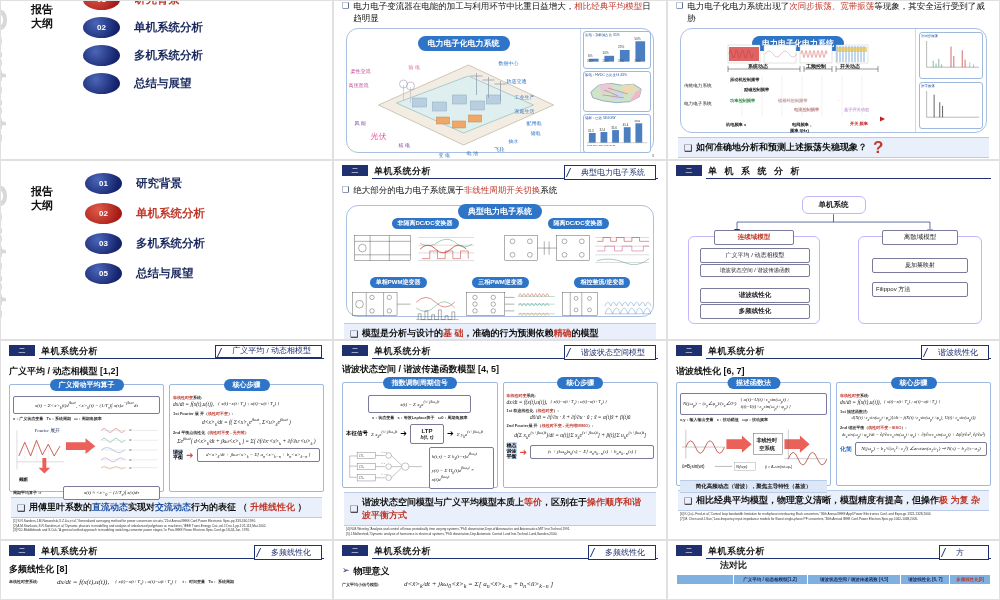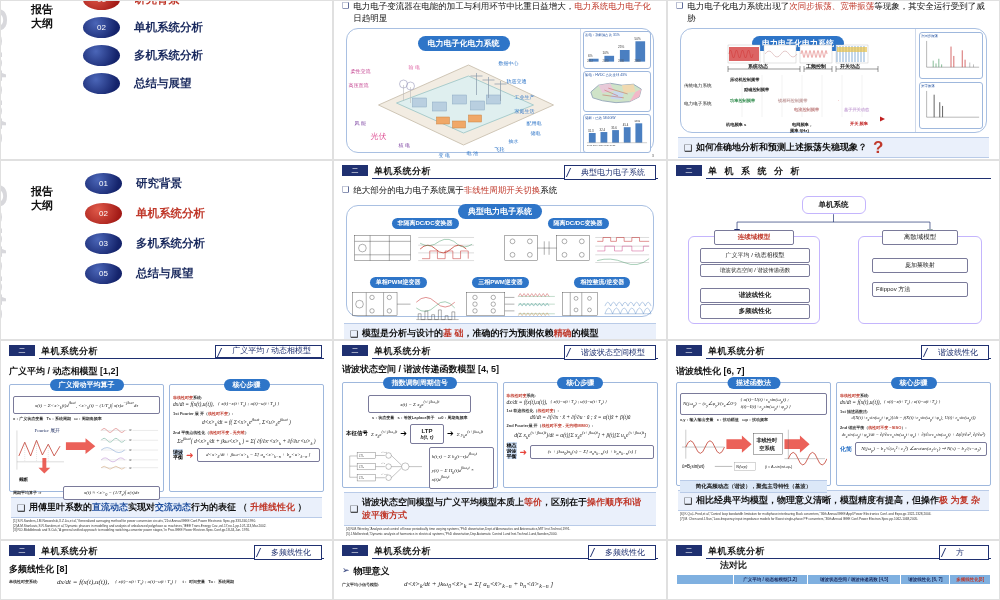--- a/index.html
+++ b/index.html
@@ -43,21 +43,21 @@
   .panel { border:1px solid #9fb8dd; border-radius:3px; background:#fff; }
 
   
   .contents-word { position:absolute; left:14px; top:6px; font-size:34px; font-weight:bold;
      color:#d8d8dc; transform:rotate(90deg); transform-origin:left top; letter-spacing:-1px;}
   .vert-cn { position:absolute; left:30px; top:18px; width:22px; font-size:11px;
      font-weight:bold; color:#111; line-height:1.25; text-align:right;}
   .toc { position:absolute; left:82px; top:10px; display:flex; flex-direction:column; gap:9px;}
   .toc-row { display:flex; align-items:center; gap:14px; }
   .circ { width:37px; height:21px; border-radius:50%; display:flex; align-items:center;
-     justify-content:center; color:#fff; font-size:8px; font-weight:normal;
+     justify-content:center; color:#fff; font-size:8px; font-weight:bold;
      background:radial-gradient(circle at 35% 30%, #4b66b8, #14236b 75%); }
   .circ.red { background:radial-gradient(circle at 35% 30%, #e05a4a, #a31a16 78%); }
   .toc-label { font-size:11.5px; font-weight:bold; color:#1a2a5e; }
   .toc-label.red { color:#c0392b; }
   .box { border:1px solid #7a7a9a; border-radius:2px; background:#fff;
      font-size:5.5px; color:#222; text-align:center; padding:2px 3px; }
   .rbox { border:1px solid #c4b5fd; border-radius:6px; }
   .tinytxt { font-size:4px; color:#333; line-height:1.3; }
   .eq { font-size:5px; color:#222; font-family:"Liberation Serif",serif; font-style:italic; }
   .sysframe { border:1px solid #a9c0e2; margin-top:3px; border-radius:12px; position:relative; }
@@ -104,21 +104,21 @@
           <div class="toc-label">总结与展望</div>
         </div>
       </div>
     </div>
   </div>
 
   <div class="slide">
     <div class="inner" style="padding-top:0">
       <div class="bullet" style="margin-top:0">
         <span class="sq">❑</span>
-        <span><span>电力电子变流器在电能的加工与利用环节中比重日益增大，</span><span class="red">电力系统电力电子化</span><span>日趋明显</span></span>
+        <span><span>电力电子变流器在电能的加工与利用环节中比重日益增大，</span><span class="red">相比经典平均模型</span><span>日趋明显</span></span>
       </div>
       <div class="sysframe" style="height:125px; margin:3px 4px 0; display:flex;">
         <div style="flex:1; position:relative; border-right:1px solid #cfd9ea;">
           <div class="pill" style="top:3px;"><span class="capsule">电力电子化电力系统</span></div>
           <svg width="100%" height="118" viewBox="0 0 230 118" style="position:absolute;top:14px;left:0">
             <polygon points="30,62 120,22 205,62 115,102" fill="#f2ece2" stroke="#cfc6b6"></polygon>
             <polygon points="48,60 120,33 185,62 115,90" fill="#dfefef" stroke="#a9cccc"></polygon>
             <g fill="#b9cfe0" stroke="#8aa8c2" stroke-width=".5">
               <rect x="64" y="55" width="14" height="9"></rect>
                 <rect x="84" y="59" width="14" height="9"></rect>

